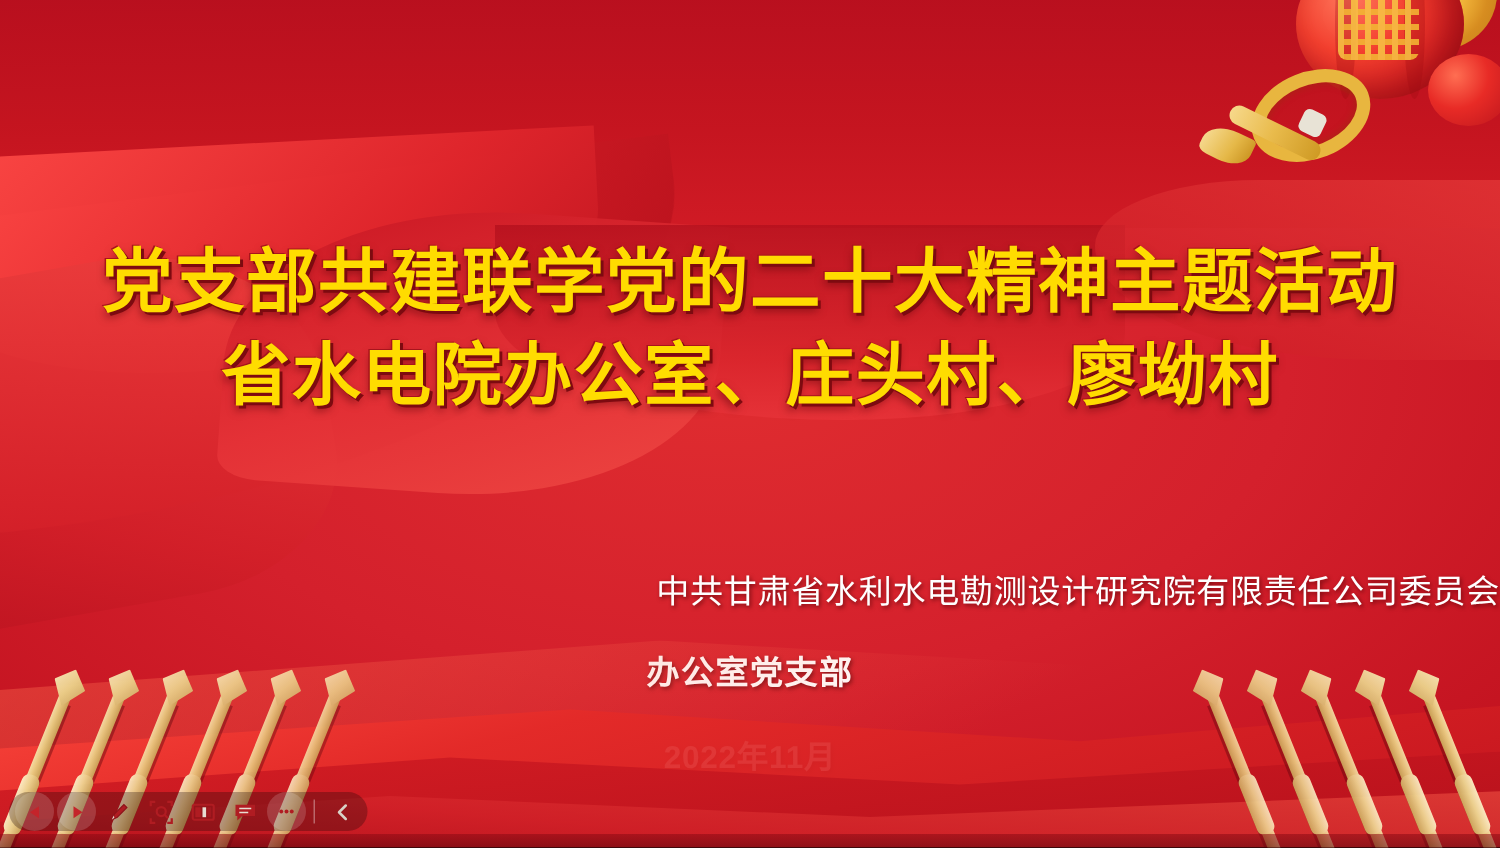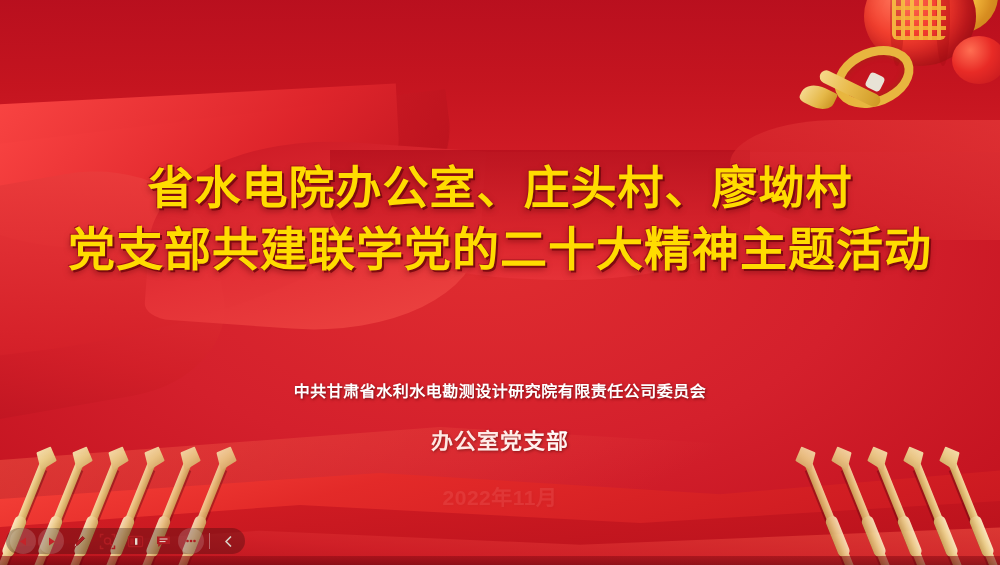--- a/index.html
+++ b/index.html
@@ -179,23 +179,24 @@
       2px 2px 0 #7d0a10, -1px -1px 0 #a8141b,
       0 3px 6px rgba(90,5,10,.55);
     font-family:"DejaVu Sans","Liberation Sans",sans-serif;
   }
   .title-line.l2{ font-size:47px; }
 
   .subtitle-box{
     position:absolute; left:0; right:0; top:382px; text-align:center;
   }
   .sub-org{
-    font-size:16px; font-weight:bold; color:#ffffff; line-height:1.2;
+    font-size:22px; font-weight:normal; color:#ffffff; line-height:1.2;
     letter-spacing:.5px;
     text-shadow:1px 1px 3px rgba(90,5,10,.75);
+    text-align:right;
   }
   .sub-branch{
     margin-top:22px;
     font-size:22px; font-weight:bold; color:#ffffff; letter-spacing:1px;
     text-shadow:1px 1px 3px rgba(90,5,10,.75);
   }
   .sub-date{
     margin-top:26px;
     font-size:21px; font-weight:bold; color:#ffffff; letter-spacing:.5px;
     text-shadow:1px 1px 3px rgba(90,5,10,.75);
@@ -243,22 +244,22 @@
     <div class="lantern"></div>
     <div class="lantern-char"></div>
     <div class="lantern-small"></div>
     <div class="tassel-ring"></div>
     <div class="tassel-stick"></div>
     <div class="tassel-knot"></div>
     <div class="tassel-tip"></div>
   </div>
 
   <div class="titlebox">
+    <div class="title-line l2">党支部共建联学党的二十大精神主题活动</div>
     <div class="title-line l1">省水电院办公室、庄头村、廖坳村</div>
-    <div class="title-line l2">党支部共建联学党的二十大精神主题活动</div>
   </div>
 
   <div class="subtitle-box">
     <div class="sub-org">中共甘肃省水利水电勘测设计研究院有限责任公司委员会</div>
     <div class="sub-branch">办公室党支部</div>
     <div class="sub-date">2022年11月</div>
   </div>
 
   <div class="wave w4"></div>
   <div class="wave w1"></div>

